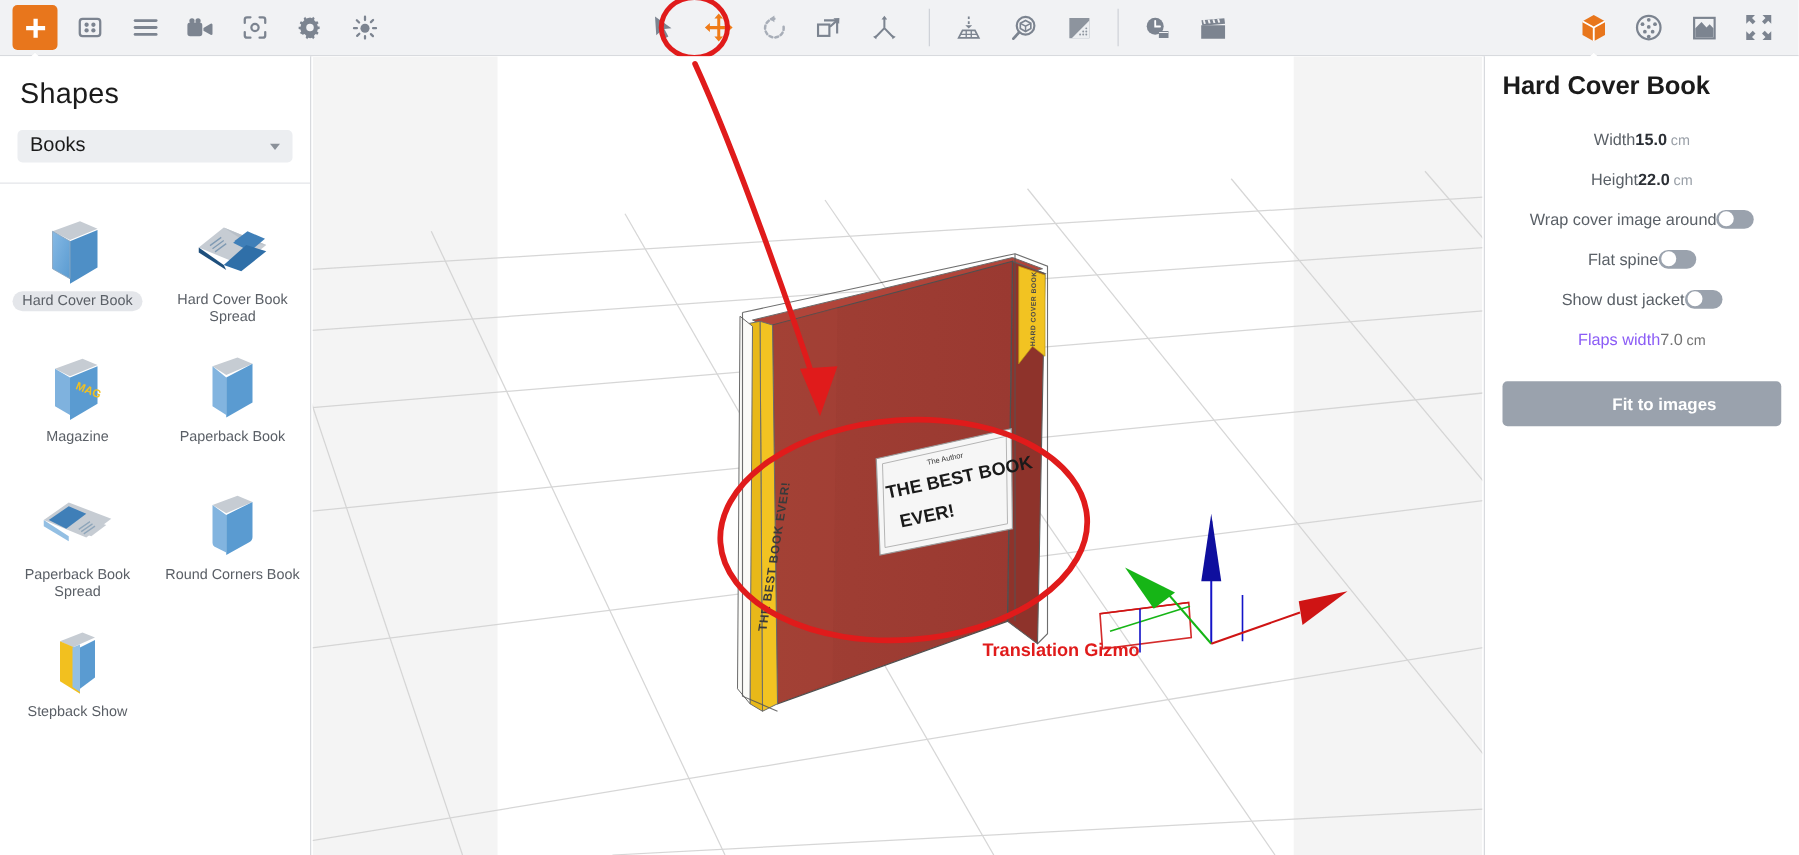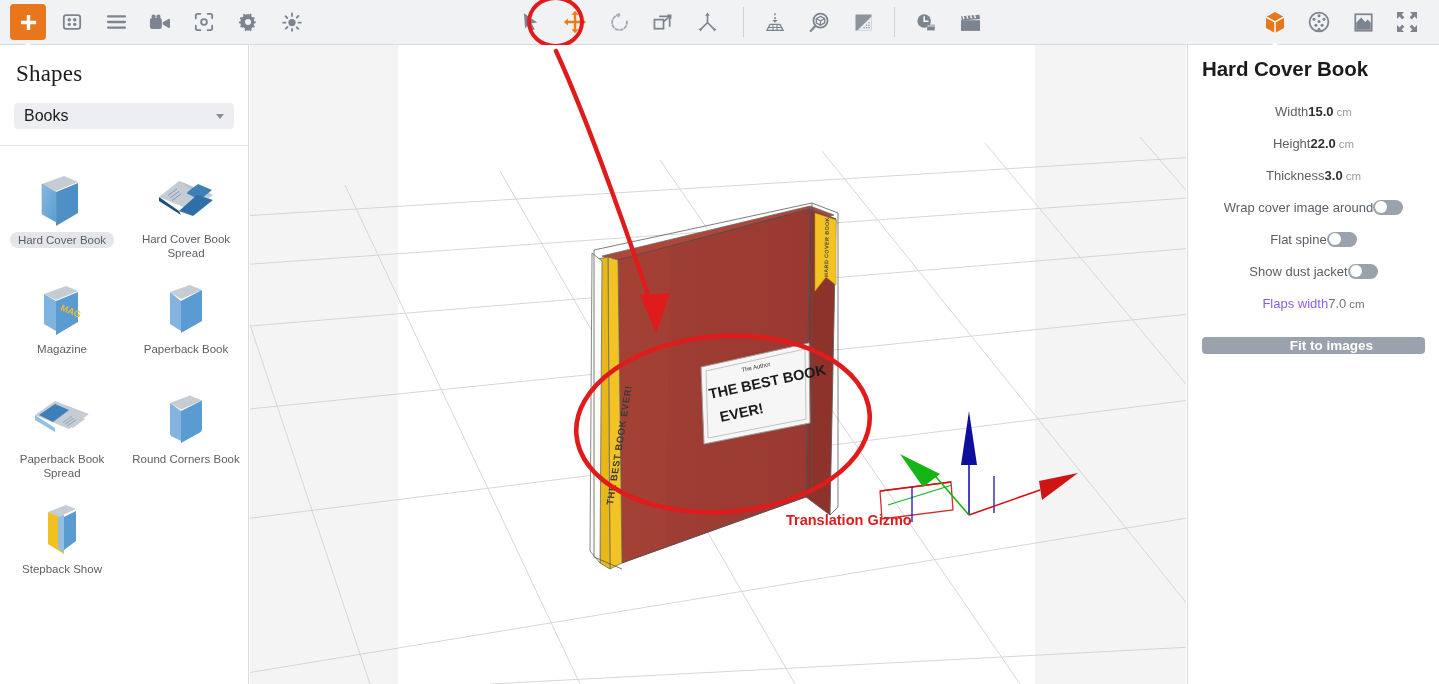--- a/index.html
+++ b/index.html
@@ -56,21 +56,21 @@
   }
 
   
   #sidebar {
     position: absolute; left: 0; top: 45px; width: 249px; height: 639px;
     background: #ffffff;
     border-right: 1px solid #d8dade;
   }
   #sb-title {
     font-size: 23px; color: #1b1b1b; font-weight: 400;
-    padding: 16px 0 0 16px; letter-spacing: .2px; font-family: Liberation Serif, serif;
+    padding: 16px 0 0 16px; letter-spacing: .2px;
   }
   #sb-select {
     margin: 16px 14px 0 14px; height: 26px;
     background: #eceef1; border-radius: 4px;
     display: flex; align-items: center; padding: 0 10px;
     font-size: 16px; color: #1b1b1b; cursor: pointer;
     position: relative;
   }
   #sb-select .caret {
     position: absolute; right: 10px;
@@ -132,21 +132,21 @@
     background: #9aa2ad; position: relative; cursor: pointer;
     flex-shrink: 0;
   }
   .toggle .knob {
     position: absolute; top: 1.5px; left: 2px;
     width: 12px; height: 12px; border-radius: 50%; background: #fff;
   }
   .toggle.on { background: #ef7b18; }
   .toggle.on .knob { left: 16px; }
   #fit-btn {
-    margin-top: 18px; height: 17px; width: 100%;
+    margin-top: 18px; height: 36px; width: 100%;
     background: #9aa2ad; border-radius: 4px; border: none;
     color: #ffffff; font-size: 13.5px; font-weight: 700;
     font-family: "Liberation Sans", sans-serif;
     cursor: pointer;
     padding-left: 36px;
   }
 </style>
 </head>
 <body>
 
@@ -567,26 +567,20 @@
       </span>
     </div>
 
     <div class="rp-row">
       <span class="rp-label">Height</span>
       <span class="rp-value">
         <span>22.0</span><span class="rp-unit">cm</span>
       </span>
     </div>
 
-    <div class="rp-row">
-      <span class="rp-label">Thickness</span>
-      <span class="rp-value">
-        <span>3.0</span><span class="rp-unit">cm</span>
-      </span>
-    </div>
 
     <div class="rp-row">
       <span class="rp-label">Wrap cover image around</span>
       <span class="toggle">
           <span class="knob"></span>
         </span>
     </div>
 
 
     <div class="rp-row">

